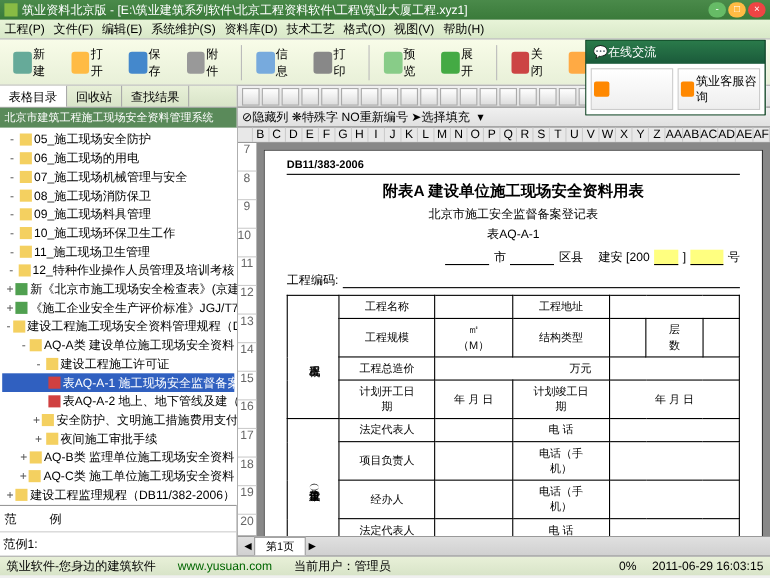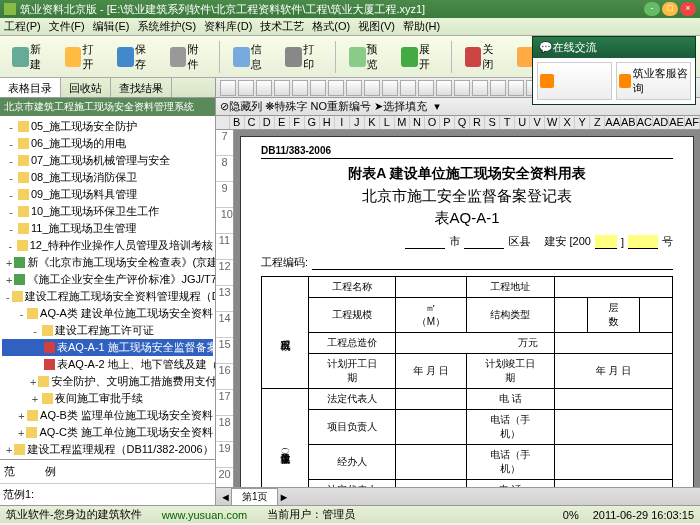--- a/index.html
+++ b/index.html
@@ -37,21 +37,21 @@
 .content{flex:1;display:flex;flex-direction:column;background:#888;overflow:hidden}
 .doc-toolbar{background:linear-gradient(#f0f0f0,#e0e0e0);height:20px;border-bottom:1px solid #999;display:flex;align-items:center;padding:0 4px;gap:2px}
 .doc-toolbar2{background:linear-gradient(#f0f0f0,#e0e0e0);height:18px;border-bottom:1px solid #999;display:flex;align-items:center;padding:0 4px;gap:3px;font-size:9px}
 .dt-btn{width:16px;height:16px;background:linear-gradient(#fff,#ddd);border:1px solid #aaa;cursor:pointer}
 .ruler-v{width:18px;background:#fff;border-right:1px solid #999;font-size:8px;color:#666}
 .doc-area{flex:1;display:flex;overflow:hidden}
 .doc-scroll{flex:1;background:#888;overflow:auto;padding:6px}
 .page{background:#fff;border:1px solid #333;padding:8px 20px;min-height:380px}
 .doc-code{font-size:10px;font-weight:bold;border-bottom:1px solid #000;padding-bottom:2px;margin-bottom:6px}
 .doc-title{text-align:center;font-size:14px;font-weight:bold;margin:4px 0}
-.doc-subtitle{text-align:center;font-size:15px;margin:3px 0}
+.doc-subtitle{text-align:center;font-size:11px;margin:3px 0}
 .form-row{display:flex;align-items:center;margin:6px 0;font-size:11px;gap:4px}
 .underline{border-bottom:1px solid #000;min-width:40px;display:inline-block;height:14px}
 .yellow{background:#ffff80}
 .grid{border-collapse:collapse;width:100%;margin-top:4px}
 .grid td{border:1px solid #000;padding:3px 16px;font-size:10px;text-align:center;height:20px}
 .grid .vlabel{writing-mode:vertical-lr;width:18px}
 .doc-tabs{background:linear-gradient(#e0e0e0,#d0d0d0);height:18px;display:flex;align-items:center;padding:0 4px;border-top:1px solid #999}
 .page-tab{background:#fff;border:1px solid #999;padding:1px 10px;font-size:10px}
 .statusbar{background:linear-gradient(#e8f0d8,#d8e4c8);height:18px;display:flex;align-items:center;padding:0 6px;border-top:1px solid #999;font-size:10px;gap:20px}
 .statusbar .right{margin-left:auto;display:flex;gap:14px}
@@ -335,21 +335,21 @@
         <span>AC</span>
         <span>AD</span>
         <span>AE</span>
         <span>AF</span>
       </div>
     <div class="doc-area">
       <div class="ruler-v" id="rowr">
           <div style="height: 26px; text-align: center; border-bottom: 1px solid rgb(204, 204, 204);">7</div>
           <div style="height: 26px; text-align: center; border-bottom: 1px solid rgb(204, 204, 204);">8</div>
           <div style="height: 26px; text-align: center; border-bottom: 1px solid rgb(204, 204, 204);">9</div>
-          <div style="height: 26px; text-align: right; border-bottom: 1px solid rgb(204, 204, 204);">10</div>
+          <div style="height: 26px; text-align: left; border-bottom: 1px solid rgb(204, 204, 204);">10</div>
           <div style="height: 26px; text-align: center; border-bottom: 1px solid rgb(204, 204, 204);">11</div>
           <div style="height: 26px; text-align: center; border-bottom: 1px solid rgb(204, 204, 204);">12</div>
           <div style="height: 26px; text-align: center; border-bottom: 1px solid rgb(204, 204, 204);">13</div>
           <div style="height: 26px; text-align: center; border-bottom: 1px solid rgb(204, 204, 204);">14</div>
           <div style="height: 26px; text-align: center; border-bottom: 1px solid rgb(204, 204, 204);">15</div>
           <div style="height: 26px; text-align: center; border-bottom: 1px solid rgb(204, 204, 204);">16</div>
           <div style="height: 26px; text-align: center; border-bottom: 1px solid rgb(204, 204, 204);">17</div>
           <div style="height: 26px; text-align: center; border-bottom: 1px solid rgb(204, 204, 204);">18</div>
           <div style="height: 26px; text-align: center; border-bottom: 1px solid rgb(204, 204, 204);">19</div>
           <div style="height: 26px; text-align: center; border-bottom: 1px solid rgb(204, 204, 204);">20</div>

